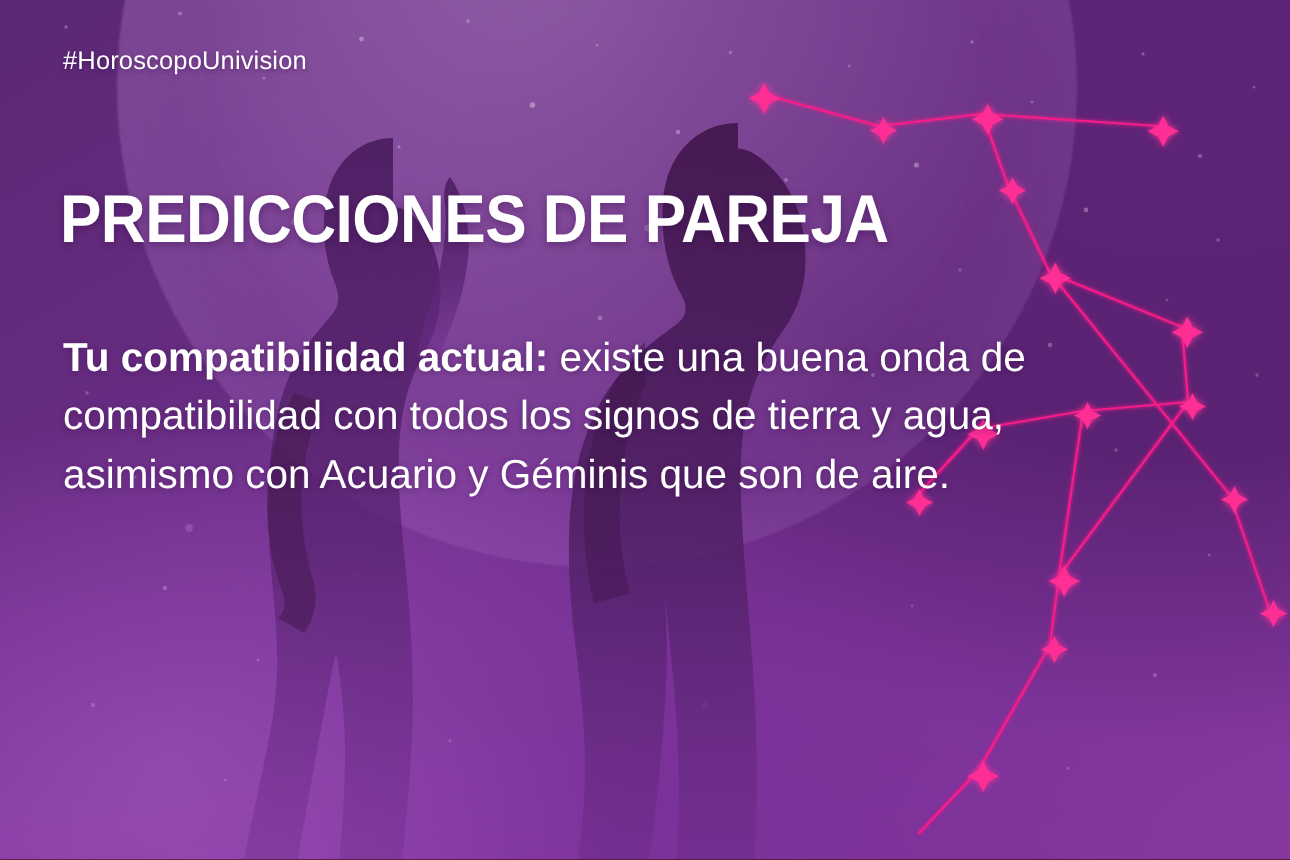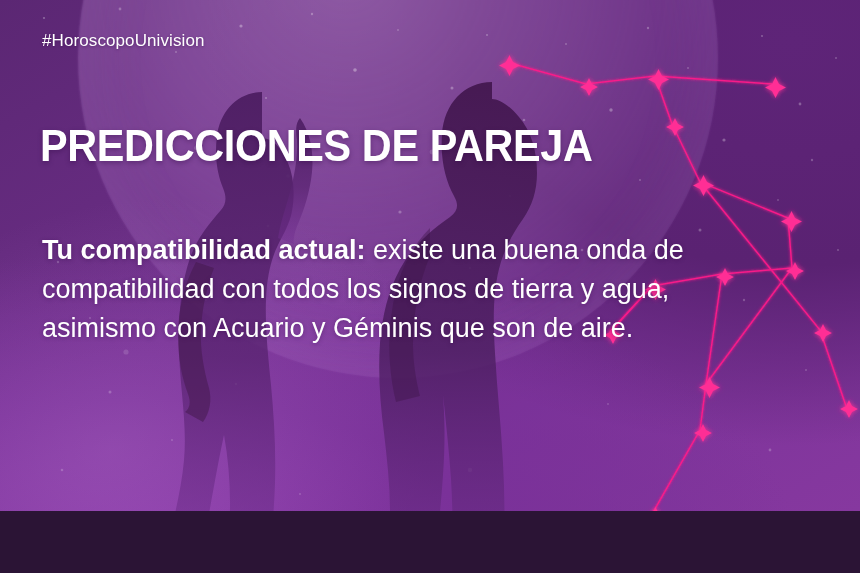--- a/index.html
+++ b/index.html
@@ -7,21 +7,21 @@
     padding: 0;
     background: #2b1435;
   }
   body {
     font-family: "Liberation Sans", sans-serif;
   }
 
   .canvas {
     position: relative;
     width: 860px;
-    height: 511px;
+    height: 573px;
     overflow: hidden;
     background: #7f1d1d;
   }
 
   
   .bg-base {
     position: absolute;
     inset: 0;
     background:
       radial-gradient(ellipse 120% 90% at 18% 105%, #8a3aa8 0%, #7a3199 30%, rgba(122,49,153,0) 62%),
@@ -116,21 +116,21 @@
   .para {
     position: absolute;
     left: 42px;
     width: 700px;
     color: #ffffff;
     font-size: 27px;
     line-height: 39px;
     font-weight: 400;
     text-shadow: 0 1px 4px rgba(50,10,70,0.40);
   }
-  .para-1 { top: 204px; }
+  .para-1 { top: 192px; }
   .para-2 { top: 398px; }
 
   .para b {
     font-weight: 700;
   }
 </style>
 </head>
 <body>
 
 <div class="canvas">

